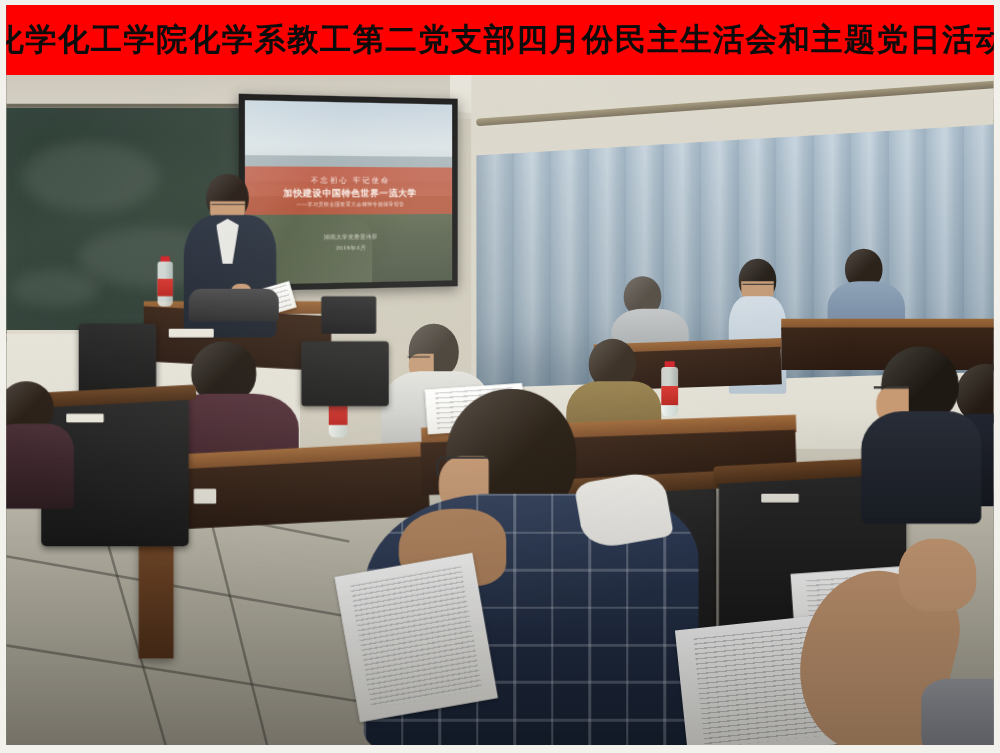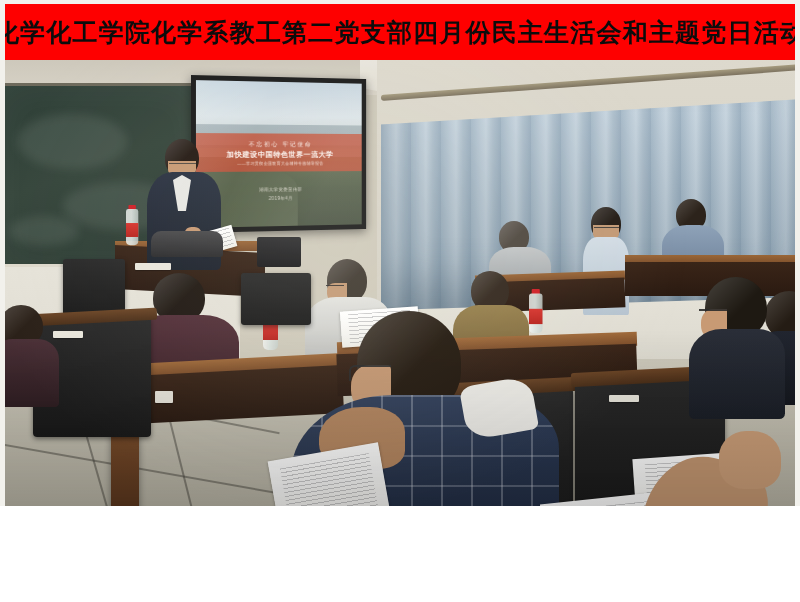--- a/index.html
+++ b/index.html
@@ -5,21 +5,21 @@
 <style>
   html, body {
     margin: 0;
     padding: 0;
     background: #ffffff;
     font-family: "Liberation Sans", sans-serif;
   }
   #page {
     position: relative;
     width: 800px;
-    height: 506px;
+    height: 602px;
     overflow: hidden;
     background: #efeee9;
   }
 
   
   .photo-frame {
     position: absolute;
     left: 0; top: 0;
     width: 800px; height: 602px;
     background: #f2f1ec;

